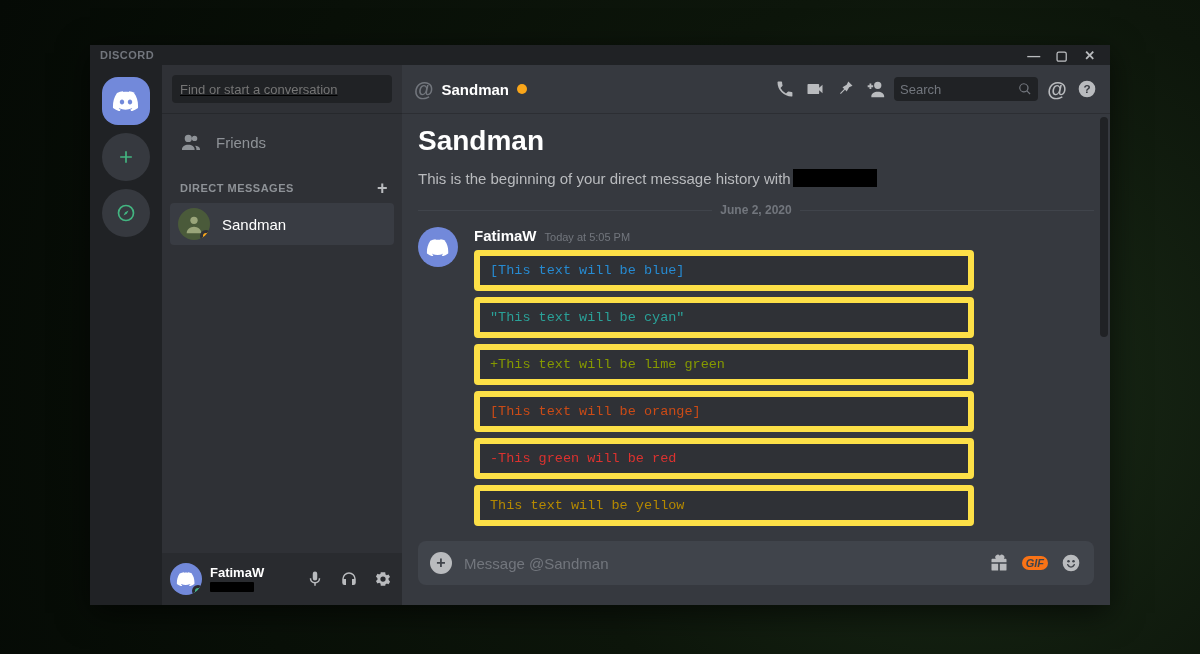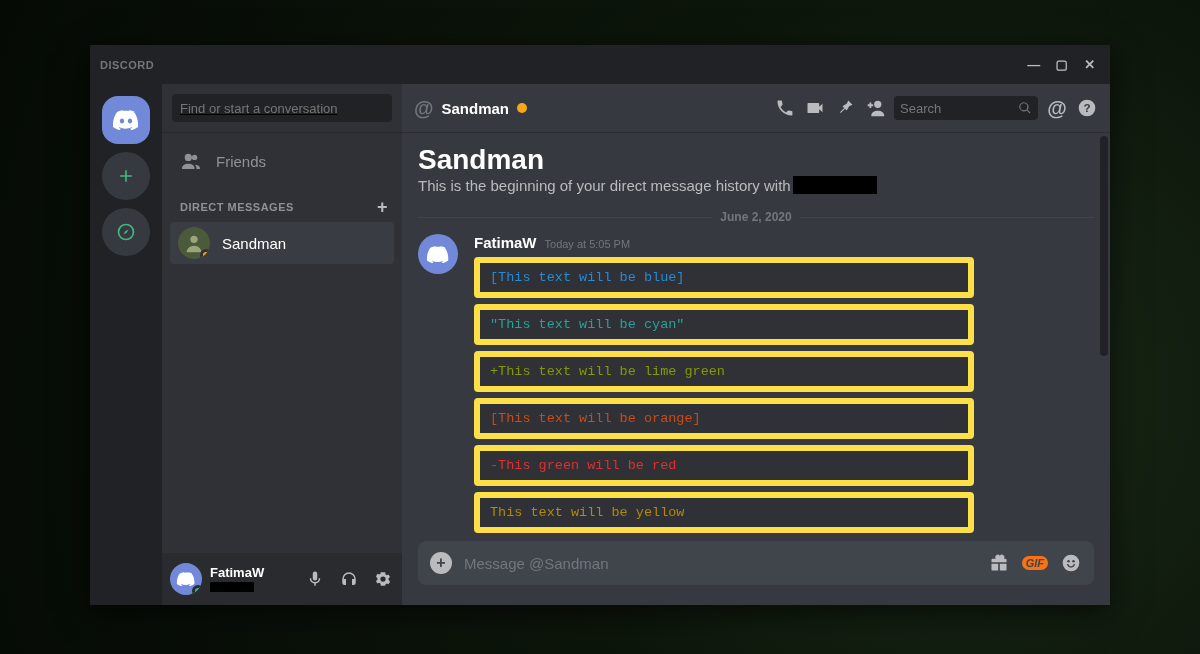--- a/index.html
+++ b/index.html
@@ -10,21 +10,21 @@
   }
   .window {
     position: absolute;
     left: 90px; top: 45px;
     width: 1020px; height: 560px;
     background: #202225;
     display: flex; flex-direction: column;
     box-shadow: 0 8px 30px rgba(0,0,0,0.6);
   }
   .titlebar {
-    height: 39px; background: #202225;
+    height: 20px; background: #202225;
     display: flex; align-items: center; justify-content: space-between;
     padding: 0 6px; color: #72767d; font-size: 11px; font-weight: 800;
     letter-spacing: 0.5px;
     text-align: center;
   }
   .titlebar .wordmark { padding-left: 4px; }
   .titlebar .win-controls { display: flex; gap: 0; }
   .titlebar .win-btn { width: 28px; height: 22px; display:flex; align-items:center; justify-content:center; color:#b9bbbe; font-size:13px; }
   .body { flex:1; display:flex; min-height:0; }
   
@@ -86,21 +86,21 @@
   .chat-header .chname { font-size:15px; font-weight:600; color:#fff; }
   .chat-header .idle-moon { width:10px; height:10px; background:#faa61a; border-radius:50%; }
   .chat-header .spacer { flex:1; }
   .hicon { color:#b9bbbe; width:22px; height:22px; display:flex; align-items:center; justify-content:center; }
   .header-search {
     width:144px; height:24px; background:#202225; border-radius:4px; display:flex; align-items:center;
     padding:0 6px; color:#72767d; font-size:13px; justify-content:space-between;
   }
   .chat-scroll { flex:1; overflow:hidden; padding: 8px 16px 8px 16px; position:relative; }
   .welcome h1 { color:#fff; font-size:28px; font-weight:800; margin-top:4px; }
-  .welcome p { color:#b9bbbe; font-size:15px; margin-top:0; display:flex; align-items:center; gap:2px; }
+  .welcome p { color:#b9bbbe; font-size:15px; margin-top:12px; display:flex; align-items:center; gap:2px; }
   .redact { display:inline-block; width:84px; height:18px; background:#000; }
   .divider { display:flex; align-items:center; gap:8px; margin:16px 0 10px 0; }
   .divider .line { flex:1; height:1px; background:#40444b; }
   .divider .date { color:#72767d; font-size:12px; font-weight:600; }
   .msg { display:flex; gap:16px; }
   .msg .avatar { width:40px; height:40px; }
   .msg-body { flex:1; }
   .msg-head { display:flex; align-items:baseline; gap:8px; }
   .msg-head .author { color:#fff; font-size:15px; font-weight:600; }
   .msg-head .ts { color:#72767d; font-size:11px; }

